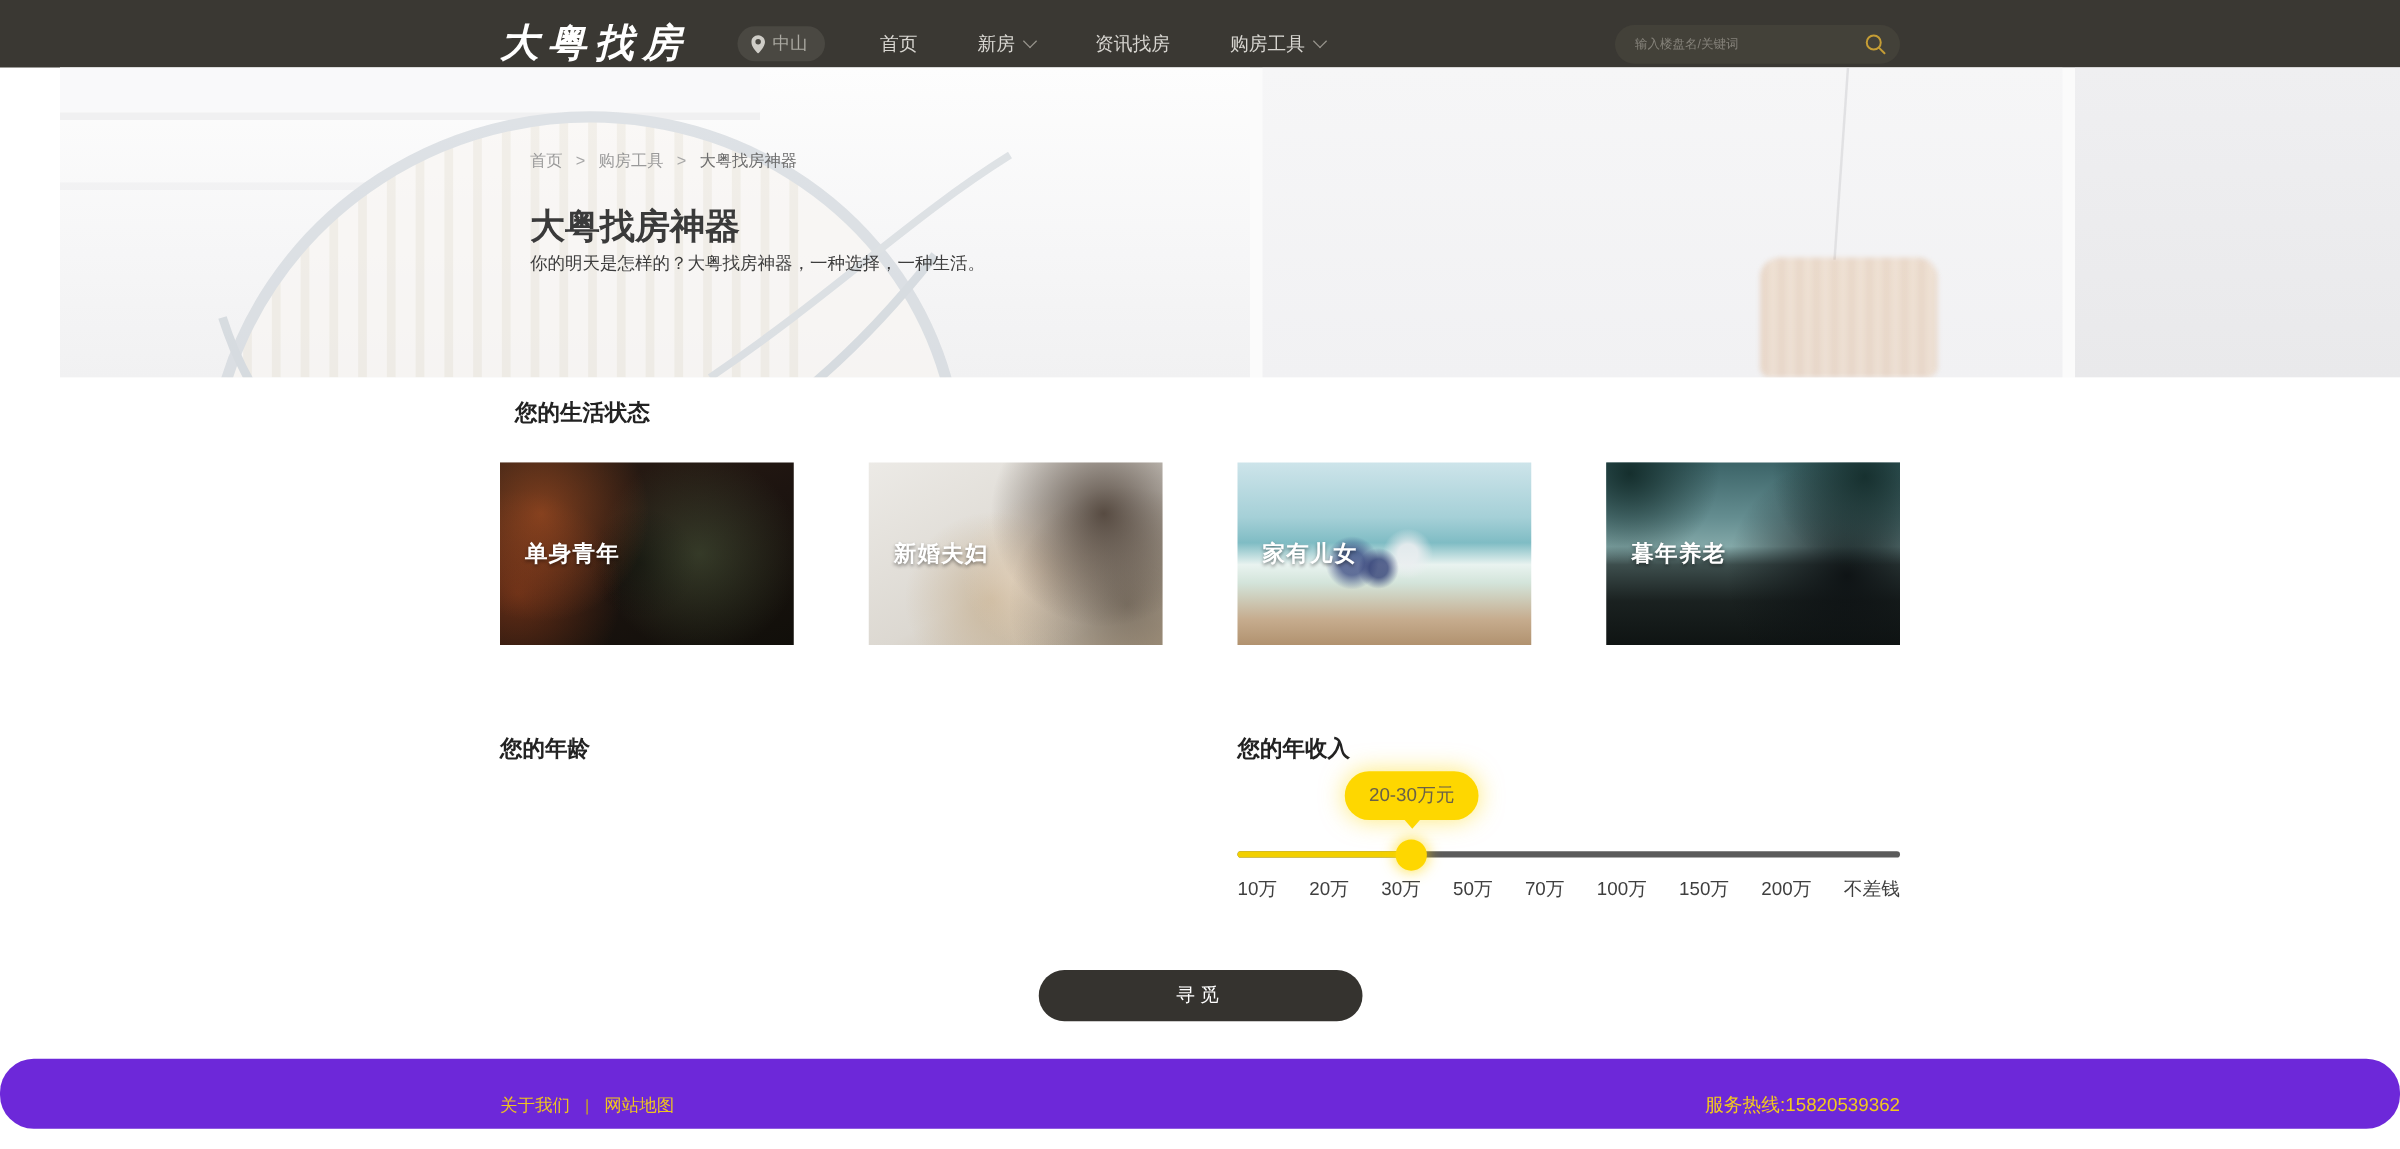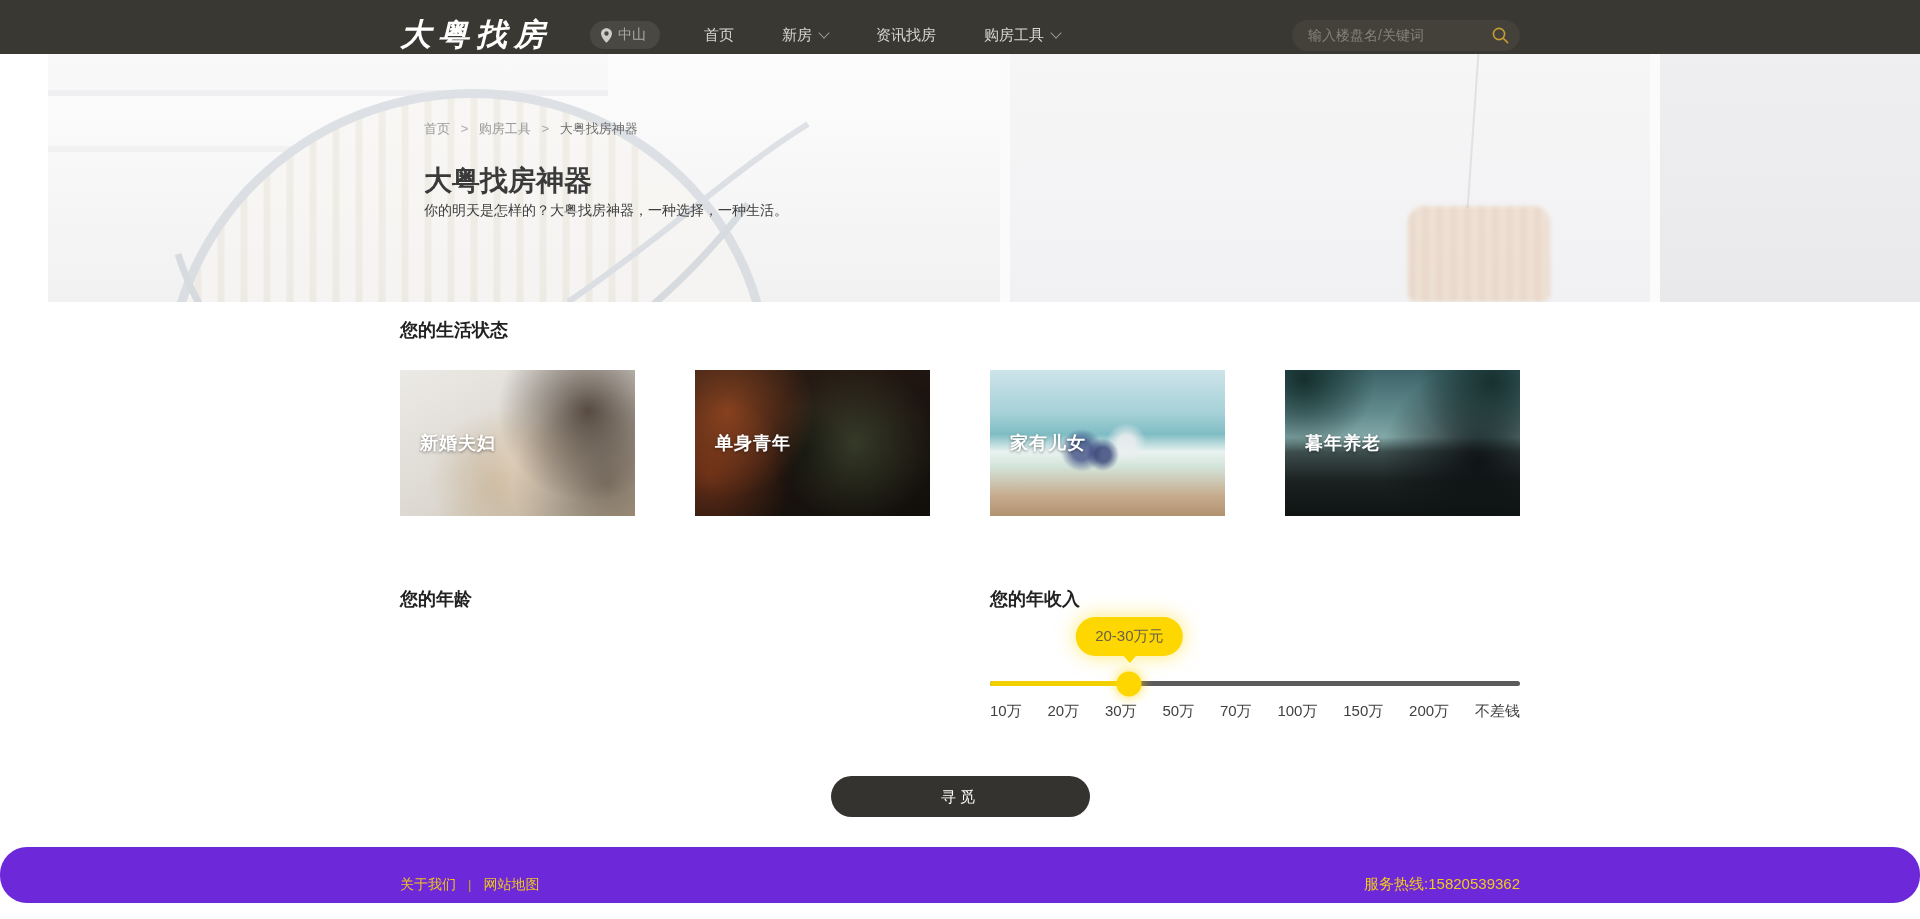--- a/index.html
+++ b/index.html
@@ -14,21 +14,21 @@
     font-size:31px; color:#ffffff; letter-spacing:7px; white-space:nowrap; cursor:pointer; }
   .city-chip { display:flex; align-items:center; gap:6px; background:#4a4842; border-radius:14px;
     padding:5px 14px 5px 11px; margin-left:38px; cursor:pointer; }
   .city-chip span { color:#aba9a2; font-size:14px; }
   .nav { display:flex; align-items:center; margin-left:44px; gap:48px; }
   .nav-item { color:#d8d6d1; font-size:15px; cursor:pointer; white-space:nowrap; display:flex; align-items:center; }
   .chev { display:inline-block; width:8px; height:8px; border-right:1.5px solid #97948c;
     border-bottom:1.5px solid #97948c; transform:rotate(45deg); margin-left:8px; margin-top:-4px; }
   .searchbox { margin-left:auto; position:relative; width:228px; height:31px; }
   .searchbox input { width:100%; height:100%; border:none; outline:none; background:#434139;
-    border-radius:16px; padding:0 38px 0 16px; color:#cfcdc7; font-size:14px;
+    border-radius:16px; padding:0 38px 0 16px; color:#cfcdc7; font-size:10px;
     font-family:"Liberation Sans","DejaVu Sans",sans-serif; }
   .searchbox input::placeholder { color:#85827a; }
   .search-icon { position:absolute; right:10px; top:6px; cursor:pointer; }
 
   
   .hero { position:relative; height:248px; background:#fbfbfb; overflow:hidden;margin-left:48px; }
   .hero-img { position:absolute; top:0; bottom:0; }
   .hero-img-left { left:0; width:952px; background:linear-gradient(180deg,#fdfdfd 0%,#f6f6f7 60%,#f1f1f2 100%); }
   .hero-img-mid { left:962px; width:640px; background:linear-gradient(180deg,#f6f6f7 0%,#f1f1f3 100%); }
   .hero-img-right { left:1612px; width:308px; background:linear-gradient(180deg,#efeff1 0%,#e9e9eb 100%); }
@@ -41,21 +41,21 @@
   .breadcrumb { position:absolute; top:66px; left:0; font-size:13px; color:#9a9a9a; }
   .breadcrumb .crumb { cursor:pointer; }
   .breadcrumb .sep { margin:0 7px; color:#a8a8a8; }
   .breadcrumb .crumb.current { color:#6d6d6d; cursor:default; }
   .hero-title { position:absolute; top:108px; left:0; font-size:28px; font-weight:bold; color:#3a3a3a; }
   .hero-sub { position:absolute; top:148px; left:0; font-size:14px; color:#3d3d3d; }
 
   
   .main { background:#ffffff; height:545px; }
   .section-heading { font-size:18px; font-weight:bold; color:#222222; }
-  .life-heading { padding-top:16px; }
+  .life-heading { padding-top:16px;margin-left:12px; }
   .cards { display:flex; gap:60px; margin-top:28px; }
   .card { position:relative; width:235px; height:146px; cursor:pointer; overflow:hidden; }
   .card-label { position:absolute; left:20px; top:50%; transform:translateY(-50%); color:#ffffff;
     font-size:18px; font-weight:bold; text-shadow:0 1px 3px rgba(0,0,0,.45); letter-spacing:1px; }
   .photo-1 { background:
     radial-gradient(circle at 14% 28%, rgba(205,95,40,.55), transparent 38%),
     radial-gradient(circle at 6% 72%, rgba(185,75,30,.45), transparent 34%),
     radial-gradient(circle at 68% 50%, rgba(85,105,70,.45), transparent 46%),
     radial-gradient(circle at 48% 55%, rgba(10,8,6,.85), transparent 30%),
     linear-gradient(160deg,#2c1d14 0%,#1d1410 45%,#110f0a 100%); }
@@ -206,25 +206,25 @@
     <div class="hero-title">大粤找房神器</div>
     <div class="hero-sub">你的明天是怎样的？大粤找房神器，一种选择，一种生活。</div>
   </div>
 </div>
 
 <div class="main">
   <div class="container">
     <div class="section-heading life-heading">您的生活状态</div>
 
     <div class="cards">
+      <div class="card photo-1">
+        <span class="card-label">单身青年</span>
+      </div>
       <div class="card photo-2">
         <span class="card-label">新婚夫妇</span>
-      </div>
-      <div class="card photo-1">
-        <span class="card-label">单身青年</span>
       </div>
       <div class="card photo-3">
         <span class="card-label">家有儿女</span>
       </div>
       <div class="card photo-4">
         <span class="card-label">暮年养老</span>
       </div>
     </div>
 
     <div class="sliders-row">

